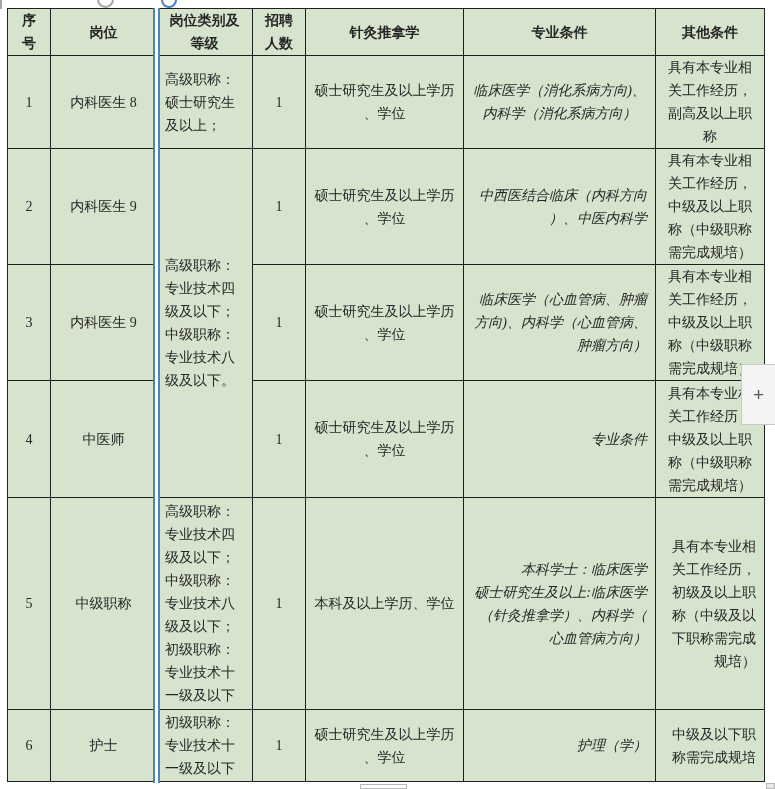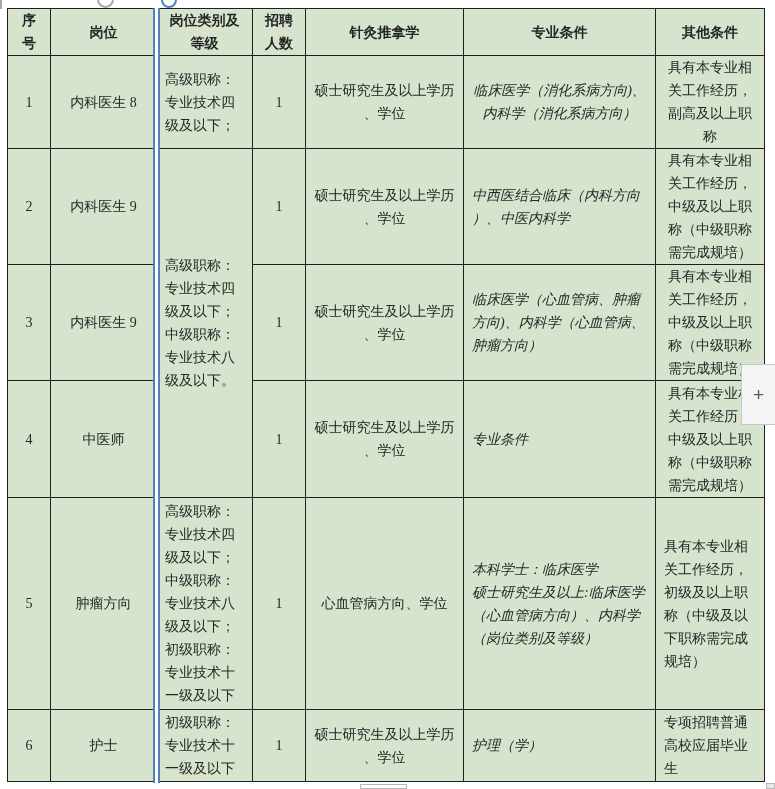--- a/index.html
+++ b/index.html
@@ -22,21 +22,21 @@
     color:#262626;
     vertical-align:middle;
     white-space:pre-line;
     word-break:break-all;
     line-break:anywhere;
     padding:0 8px;
     overflow:hidden;
   }
   td.hd{font-weight:bold;text-align:center;padding:0 4px;}
   td.c{text-align:center;margin-top:40px;}
-  td.l{text-align:left;}
+  td.l{text-align:right;}
   td.cat{padding:0 10px;text-align:left;}
   td.major{padding:0 14px;font-style:italic;}
   td.num{text-align:center;color:#333333;}
   
   .pane-line{
     position:absolute;left:153px;top:8px;width:3px;height:775px;
     border-left:2px solid #4f81bd;border-right:2px solid #4f81bd;
     background:#ffffff;pointer-events:none;
   }
   
@@ -92,21 +92,21 @@
       <td class="hd">岗位类别及等级</td>
       <td class="hd">招聘人数</td>
       <td class="hd">针灸推拿学</td>
       <td class="hd">专业条件</td>
       <td class="hd">其他条件</td>
     </tr>
 
     <tr style="height:92px">
       <td class="num">1</td>
       <td class="c">内科医生 8</td>
-      <td class="cat">高级职称：专业技术四级及以下；</td>
+      <td class="cat">高级职称：硕士研究生及以上；</td>
       <td class="num">1</td>
       <td class="c">硕士研究生及以上学历、学位</td>
       <td class="c major">临床医学（消化系病方向)、内科学（消化系病方向）</td>
       <td class="c">具有本专业相关工作经历，副高及以上职称</td>
     </tr>
 
     <tr style="height:113px">
       <td class="num">2</td>
       <td class="c">内科医生 9</td>
       <td class="cat" rowspan="3">高级职称：专业技术四级及以下；中级职称：专业技术八级及以下。</td>
@@ -129,37 +129,37 @@
       <td class="num">4</td>
       <td class="c">中医师</td>
       <td class="num">1</td>
       <td class="c">硕士研究生及以上学历、学位</td>
       <td class="l major">专业条件</td>
       <td class="c">具有本专业相关工作经历，中级及以上职称（中级职称需完成规培）</td>
     </tr>
 
     <tr style="height:212px">
       <td class="num">5</td>
-      <td class="c">肿瘤方向</td>
+      <td class="c">中级职称</td>
       <td class="cat">高级职称：专业技术四级及以下；中级职称：专业技术八级及以下；初级职称：专业技术十一级及以下</td>
       <td class="num">1</td>
-      <td class="c">心血管病方向、学位</td>
+      <td class="c">本科及以上学历、学位</td>
       <td class="l major">本科学士：临床医学
-硕士研究生及以上:临床医学（心血管病方向）、内科学（岗位类别及等级）</td>
+硕士研究生及以上:临床医学（针灸推拿学）、内科学（心血管病方向）</td>
       <td class="l">具有本专业相关工作经历，初级及以上职称（中级及以下职称需完成规培）</td>
     </tr>
 
     <tr style="height:72px">
       <td class="num">6</td>
       <td class="c">护士</td>
       <td class="cat">初级职称：专业技术十一级及以下</td>
       <td class="num">1</td>
       <td class="c">硕士研究生及以上学历、学位</td>
       <td class="l major">护理（学）</td>
-      <td class="l">专项招聘普通高校应届毕业生</td>
+      <td class="l">中级及以下职称需完成规培</td>
     </tr>
   </tbody>
     </table>
 
   <div class="pane-line"></div>
 
   <div class="corner-mark"></div>
   <div class="arc-gray"></div>
   <div class="arc-blue"></div>
 

